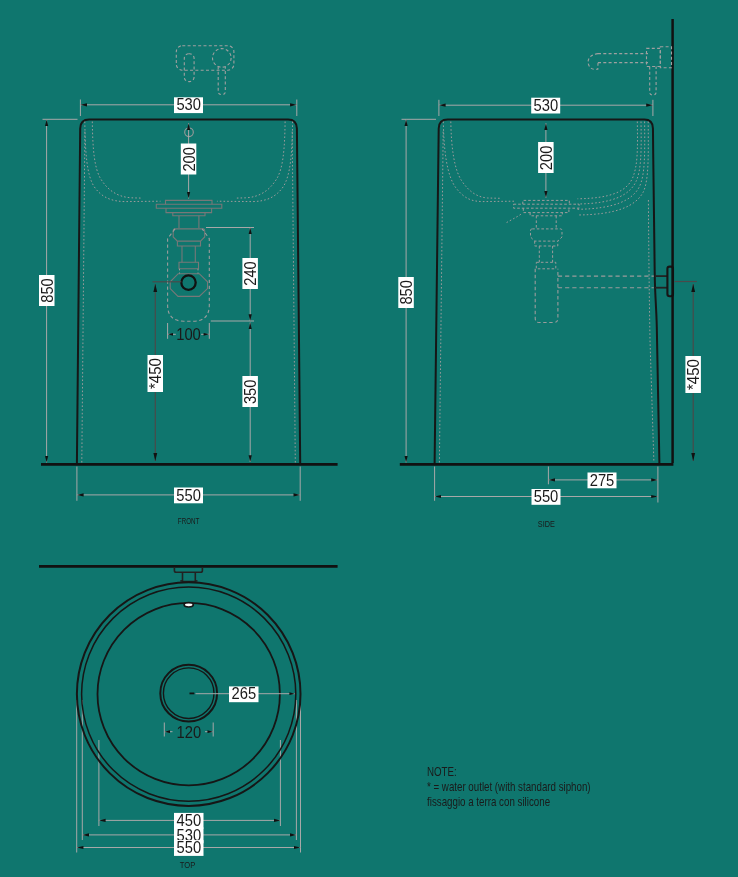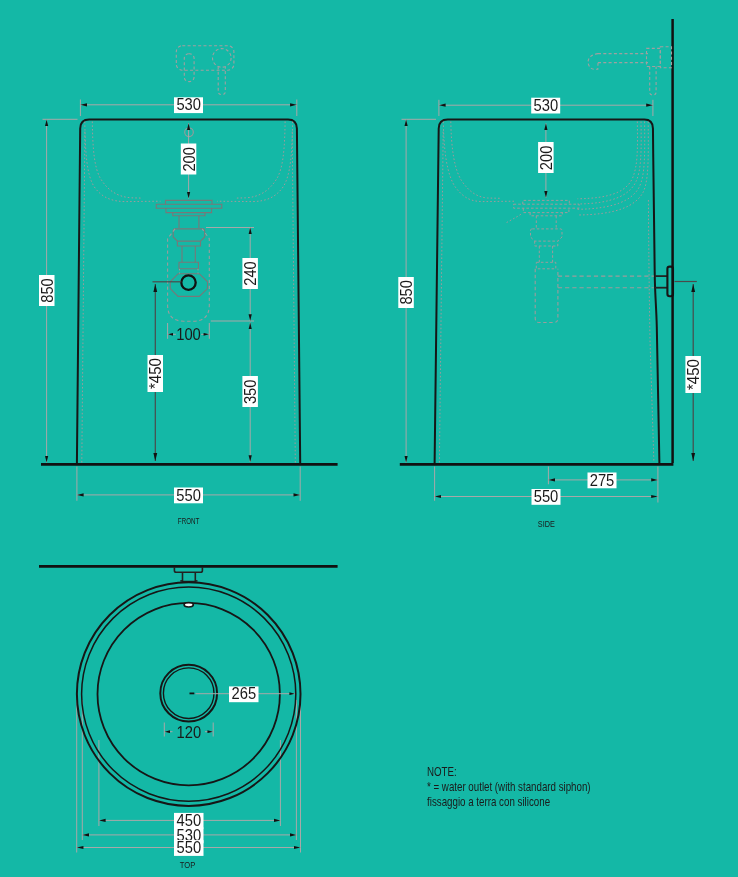--- a/index.html
+++ b/index.html
@@ -1,16 +1,16 @@
 <!DOCTYPE html>
 <html><head>
 <meta charset="utf-8">
 <style>
   html,body{margin:0;padding:0;background:#ffffff;}
-  #page{width:738px;height:877px;position:relative;background:#14b8a6;overflow:hidden;}
+  #page{width:738px;height:877px;position:relative;background:#0f766e;overflow:hidden;}
   svg{position:absolute;top:0;left:0;transform:translateZ(0);}
   text{font-family:"Liberation Sans",sans-serif;fill:#1a1a1a;}
 </style>
 </head>
 <body>
 <div id="page">
 <svg width="738" height="877" viewBox="0 0 738 877">
 <defs>
 <marker id="arr" viewBox="0 0 10 6" refX="9.6" refY="3" markerWidth="7.2" markerHeight="4.2" orient="auto-start-reverse">
   <path d="M0,0.7 L9.6,3 L0,5.3 Z" fill="#111"></path>

